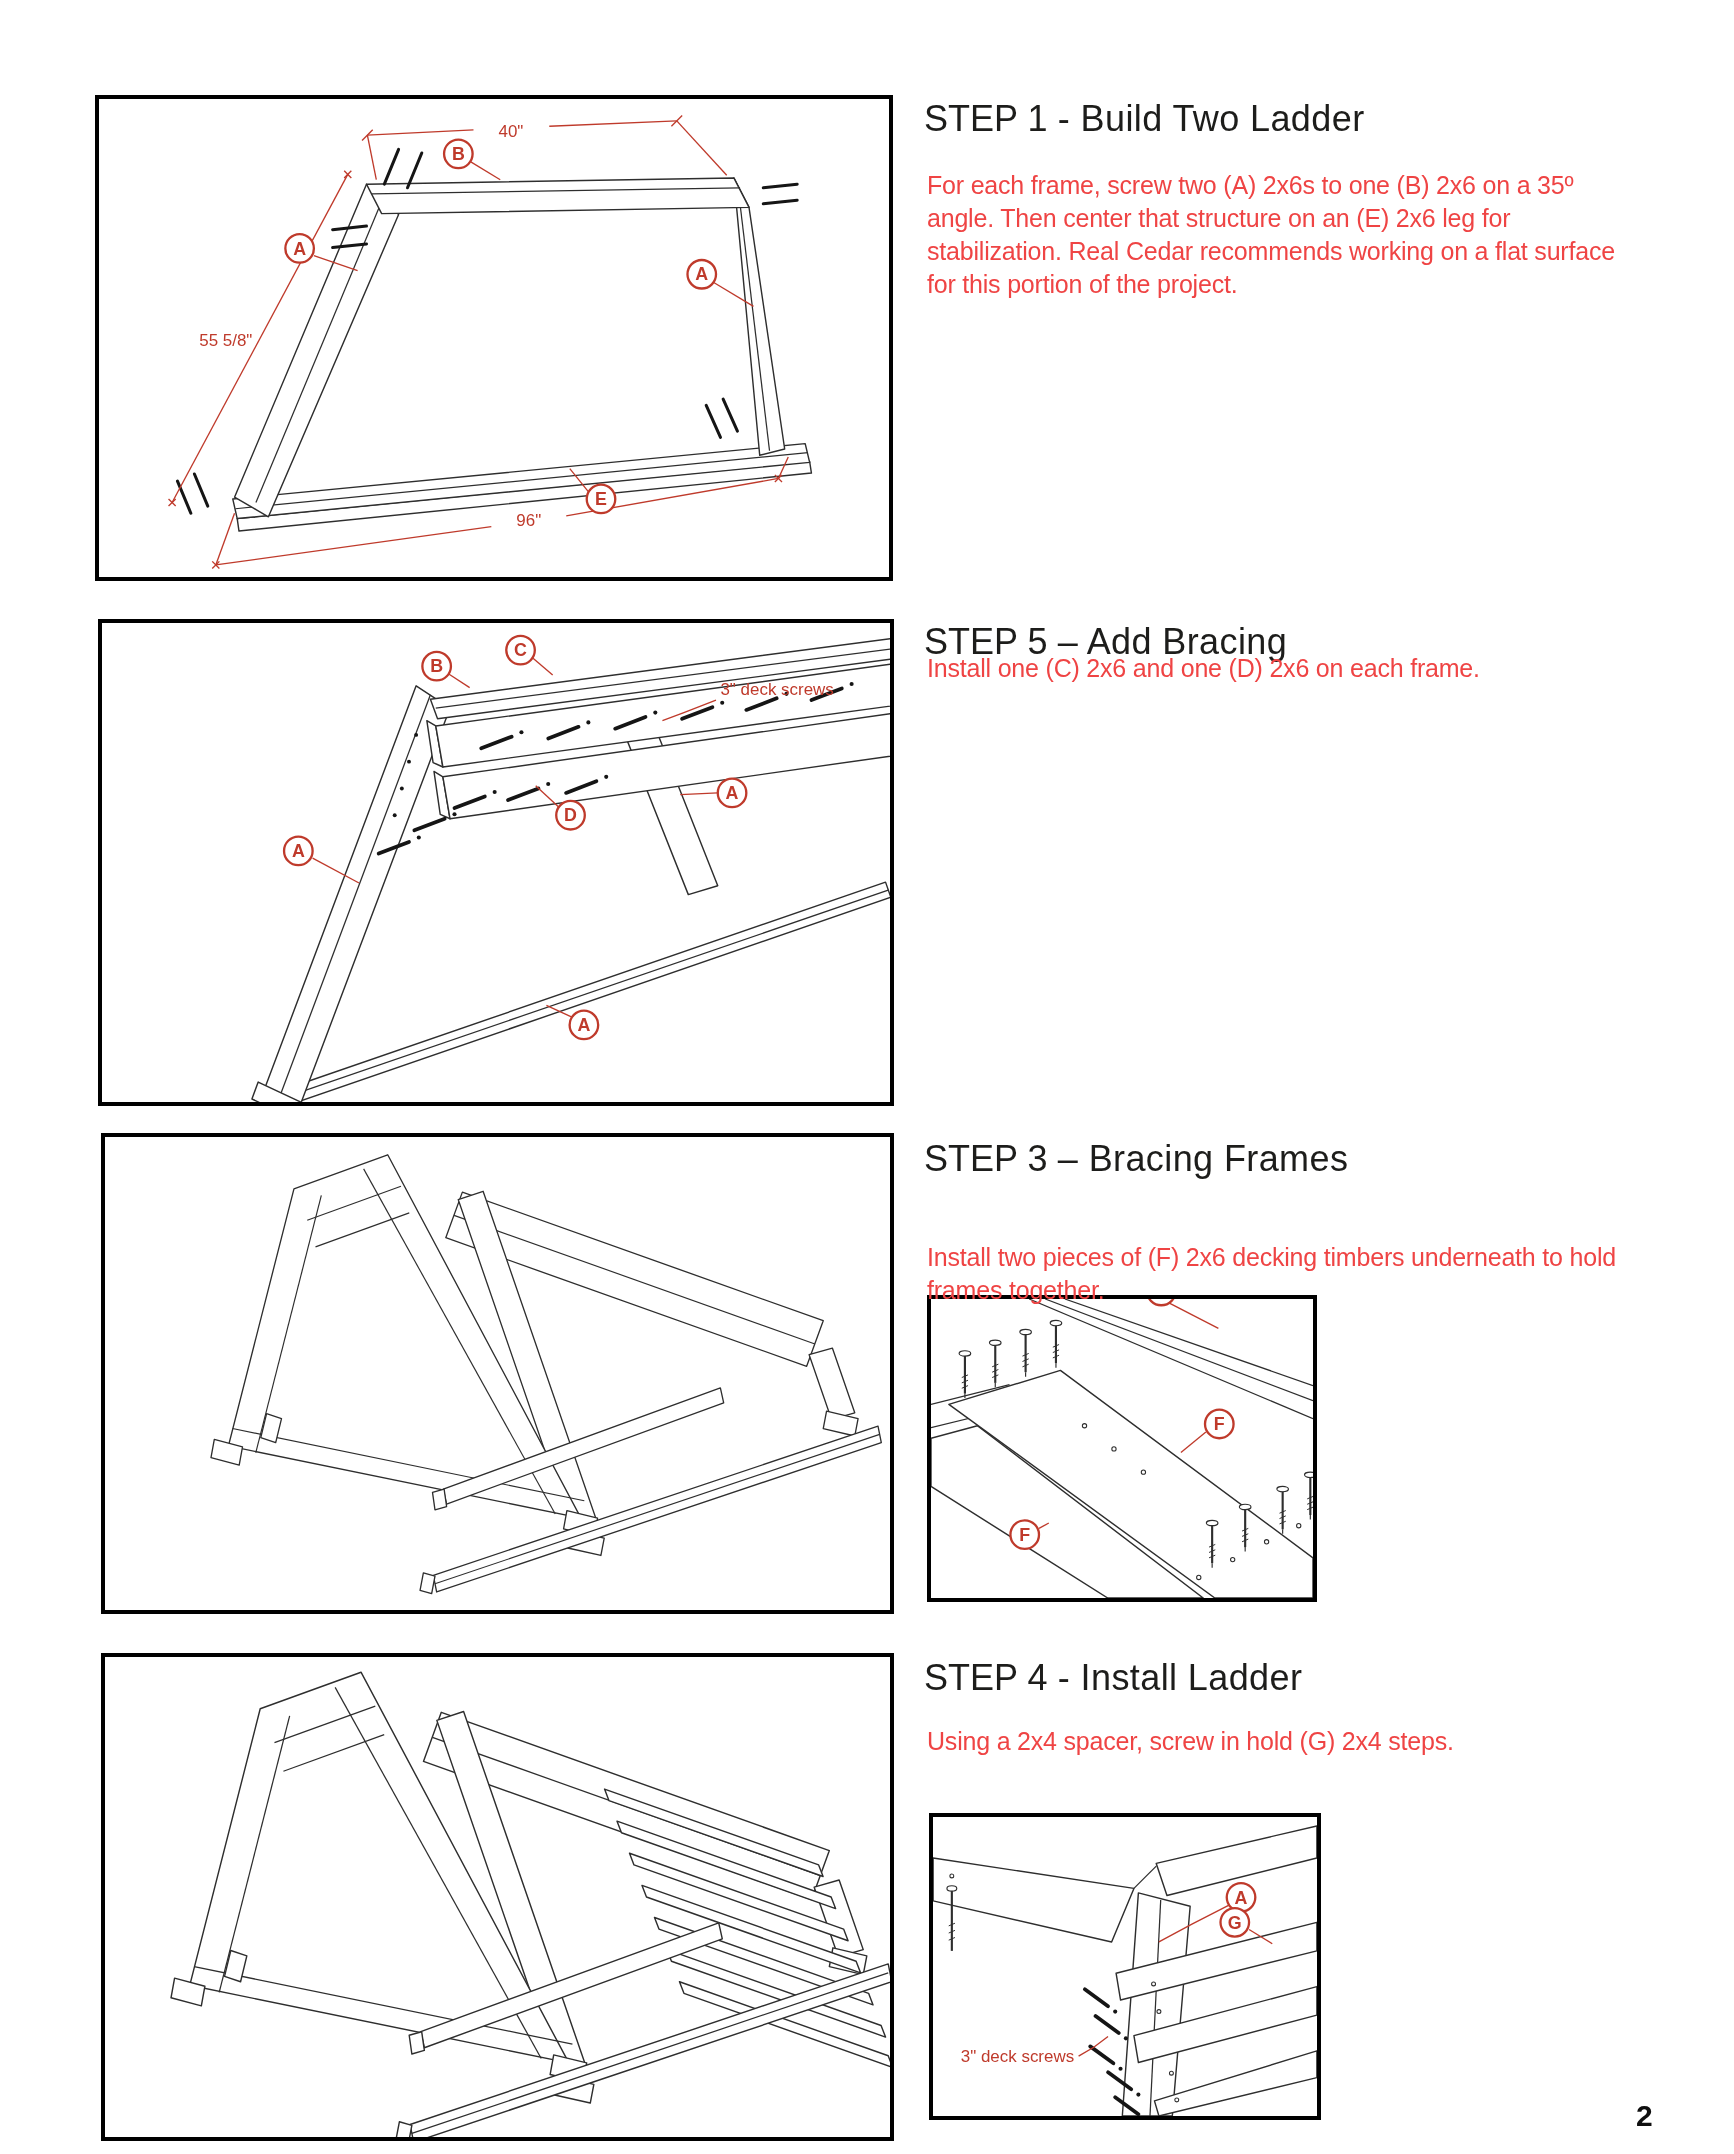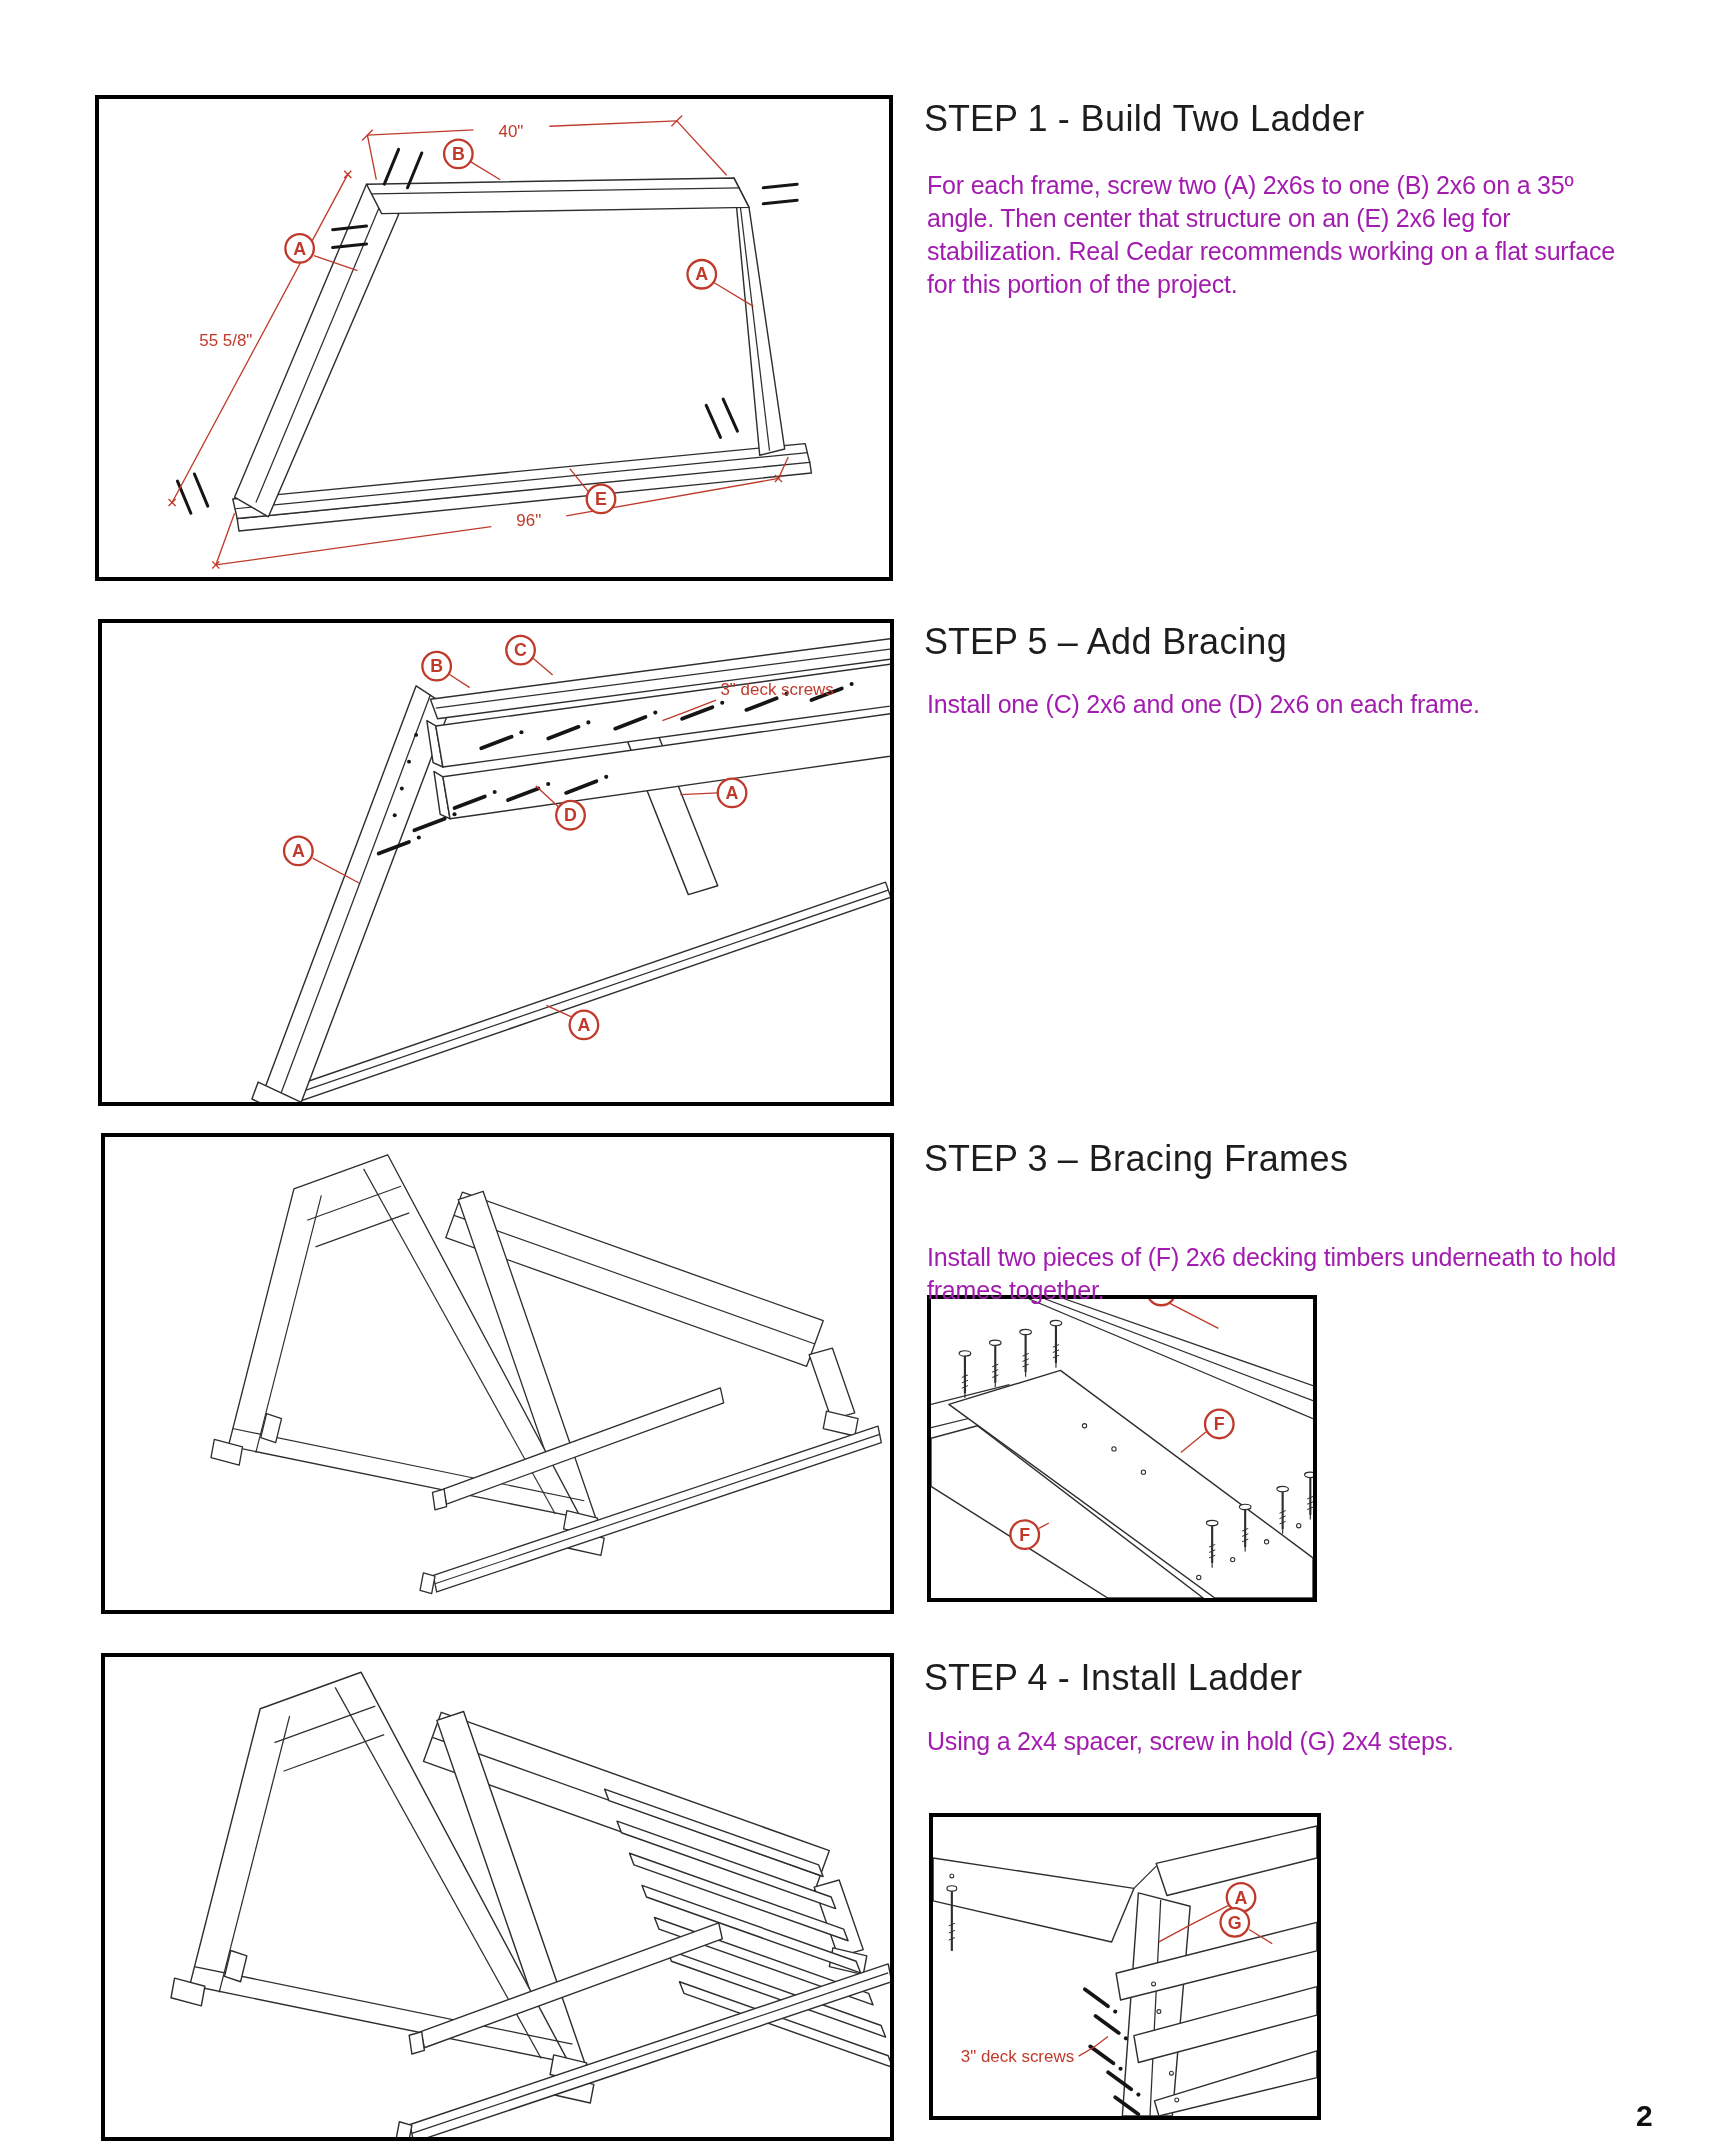--- a/index.html
+++ b/index.html
@@ -8,23 +8,23 @@
   .figure-box{position:absolute;border:4.5px solid #000;background:#fff}
   #box1{left:95px;top:95px;width:798px;height:486px}
   #box2{left:98px;top:619px;width:796px;height:487px}
   #box3{left:101px;top:1133px;width:793px;height:481px}
   #box4{left:101px;top:1653px;width:793px;height:488px}
   #inset3{left:927px;top:1295px;width:390px;height:307px}
   #inset4{left:929px;top:1813px;width:392px;height:307px}
   svg{display:block;width:100%;height:100%}
   .step-title{position:absolute;left:924px;font-size:36px;font-weight:400;color:#1d1d1b;letter-spacing:0.4px;white-space:nowrap}
   .step-title .tb{font-weight:400;letter-spacing:0}
-  .step-body{position:absolute;left:927px;width:708px;font-size:25px;line-height:33px;color:#a21caf;letter-spacing:-0.2px}
+  .step-body{position:absolute;left:927px;width:708px;font-size:25px;line-height:33px;color:#ef4444;letter-spacing:-0.2px}
   #t1{top:98px}#p1{top:169px}
-  #t2{top:621px}#p2{top:688px}
+  #t2{top:621px}#p2{top:652px}
   #t3{top:1138px}#p3{top:1241px}
   #t4{top:1657px}#p4{top:1725px}
   .page-number{position:absolute;left:1636px;top:2099px;font-size:30px;font-weight:700;color:#0f0f0f}
   
   .bd{fill:#fff;stroke:#2e2e2e;stroke-width:1.6;stroke-linejoin:round}
   .ln{fill:none;stroke:#2e2e2e;stroke-width:1.4}
   .rd{fill:none;stroke:#bf3a2b;stroke-width:1.5}
   .rtx{fill:#bf3a2b;font-size:19px;font-family:"Liberation Sans",sans-serif}
   .ltx{fill:#bf3a2b;font-size:20px;font-weight:700;font-family:"Liberation Sans",sans-serif}
   .lcr{fill:#fff;stroke:#bf3a2b;stroke-width:2.6}

